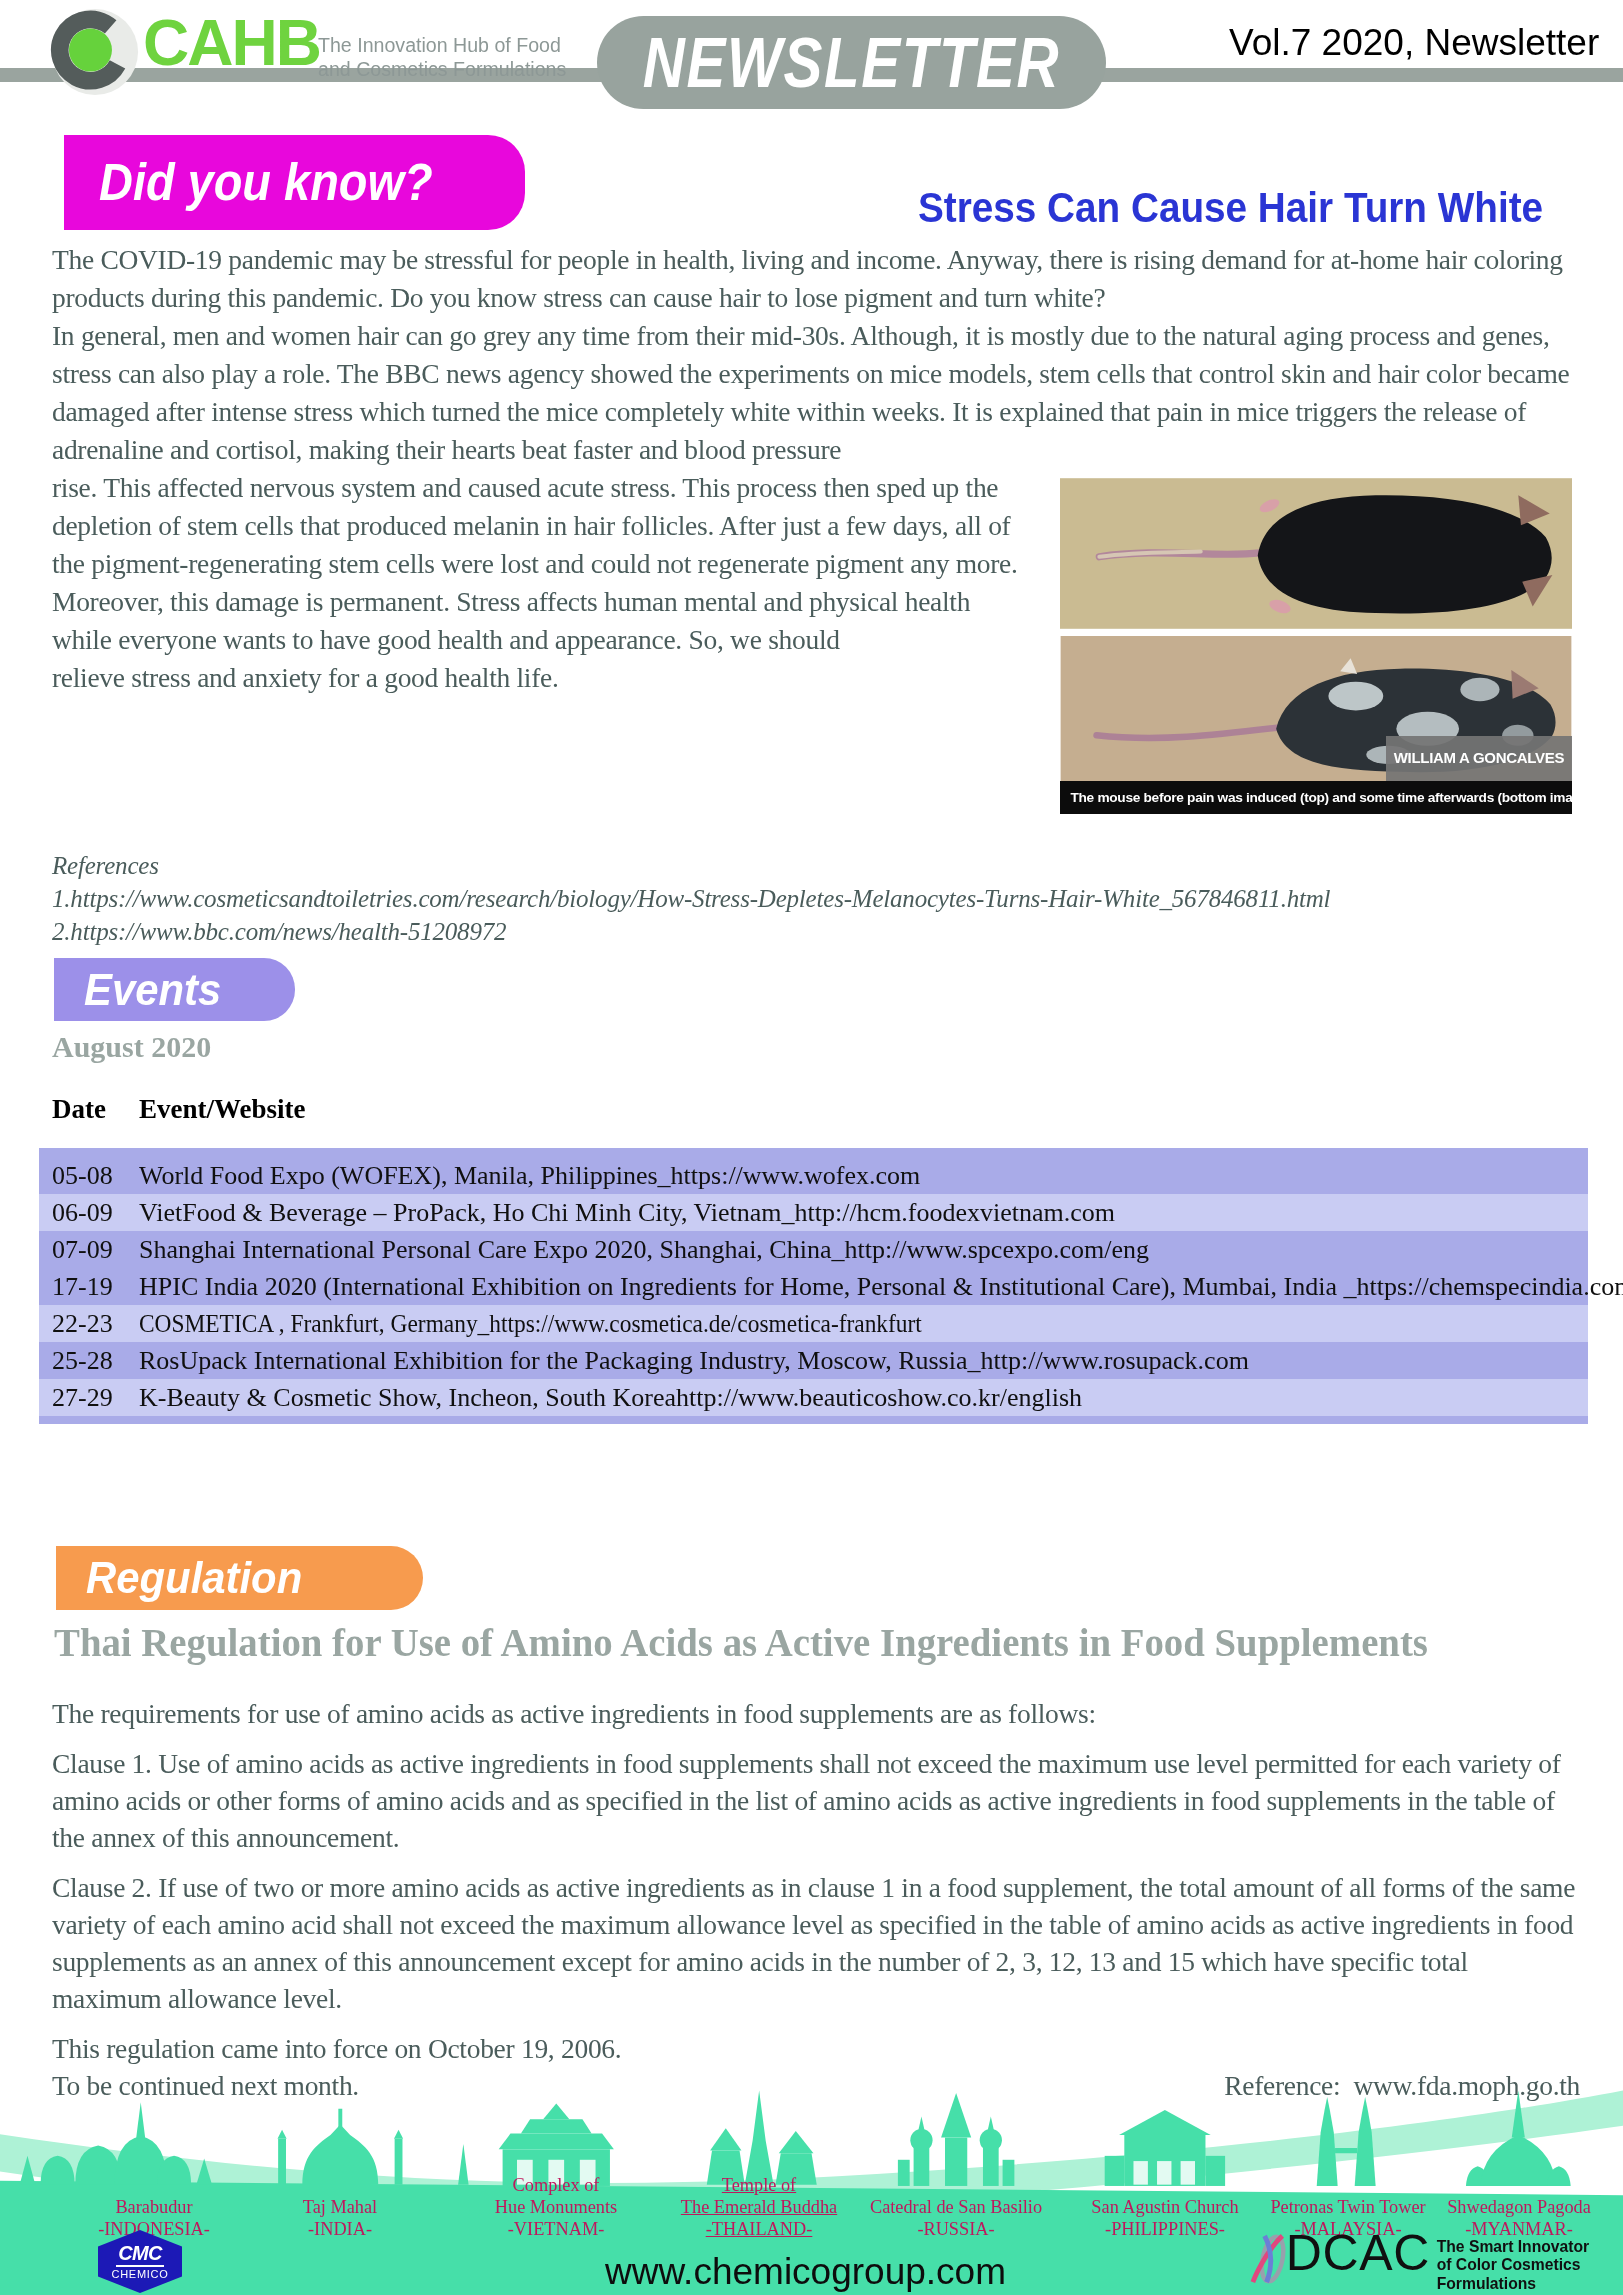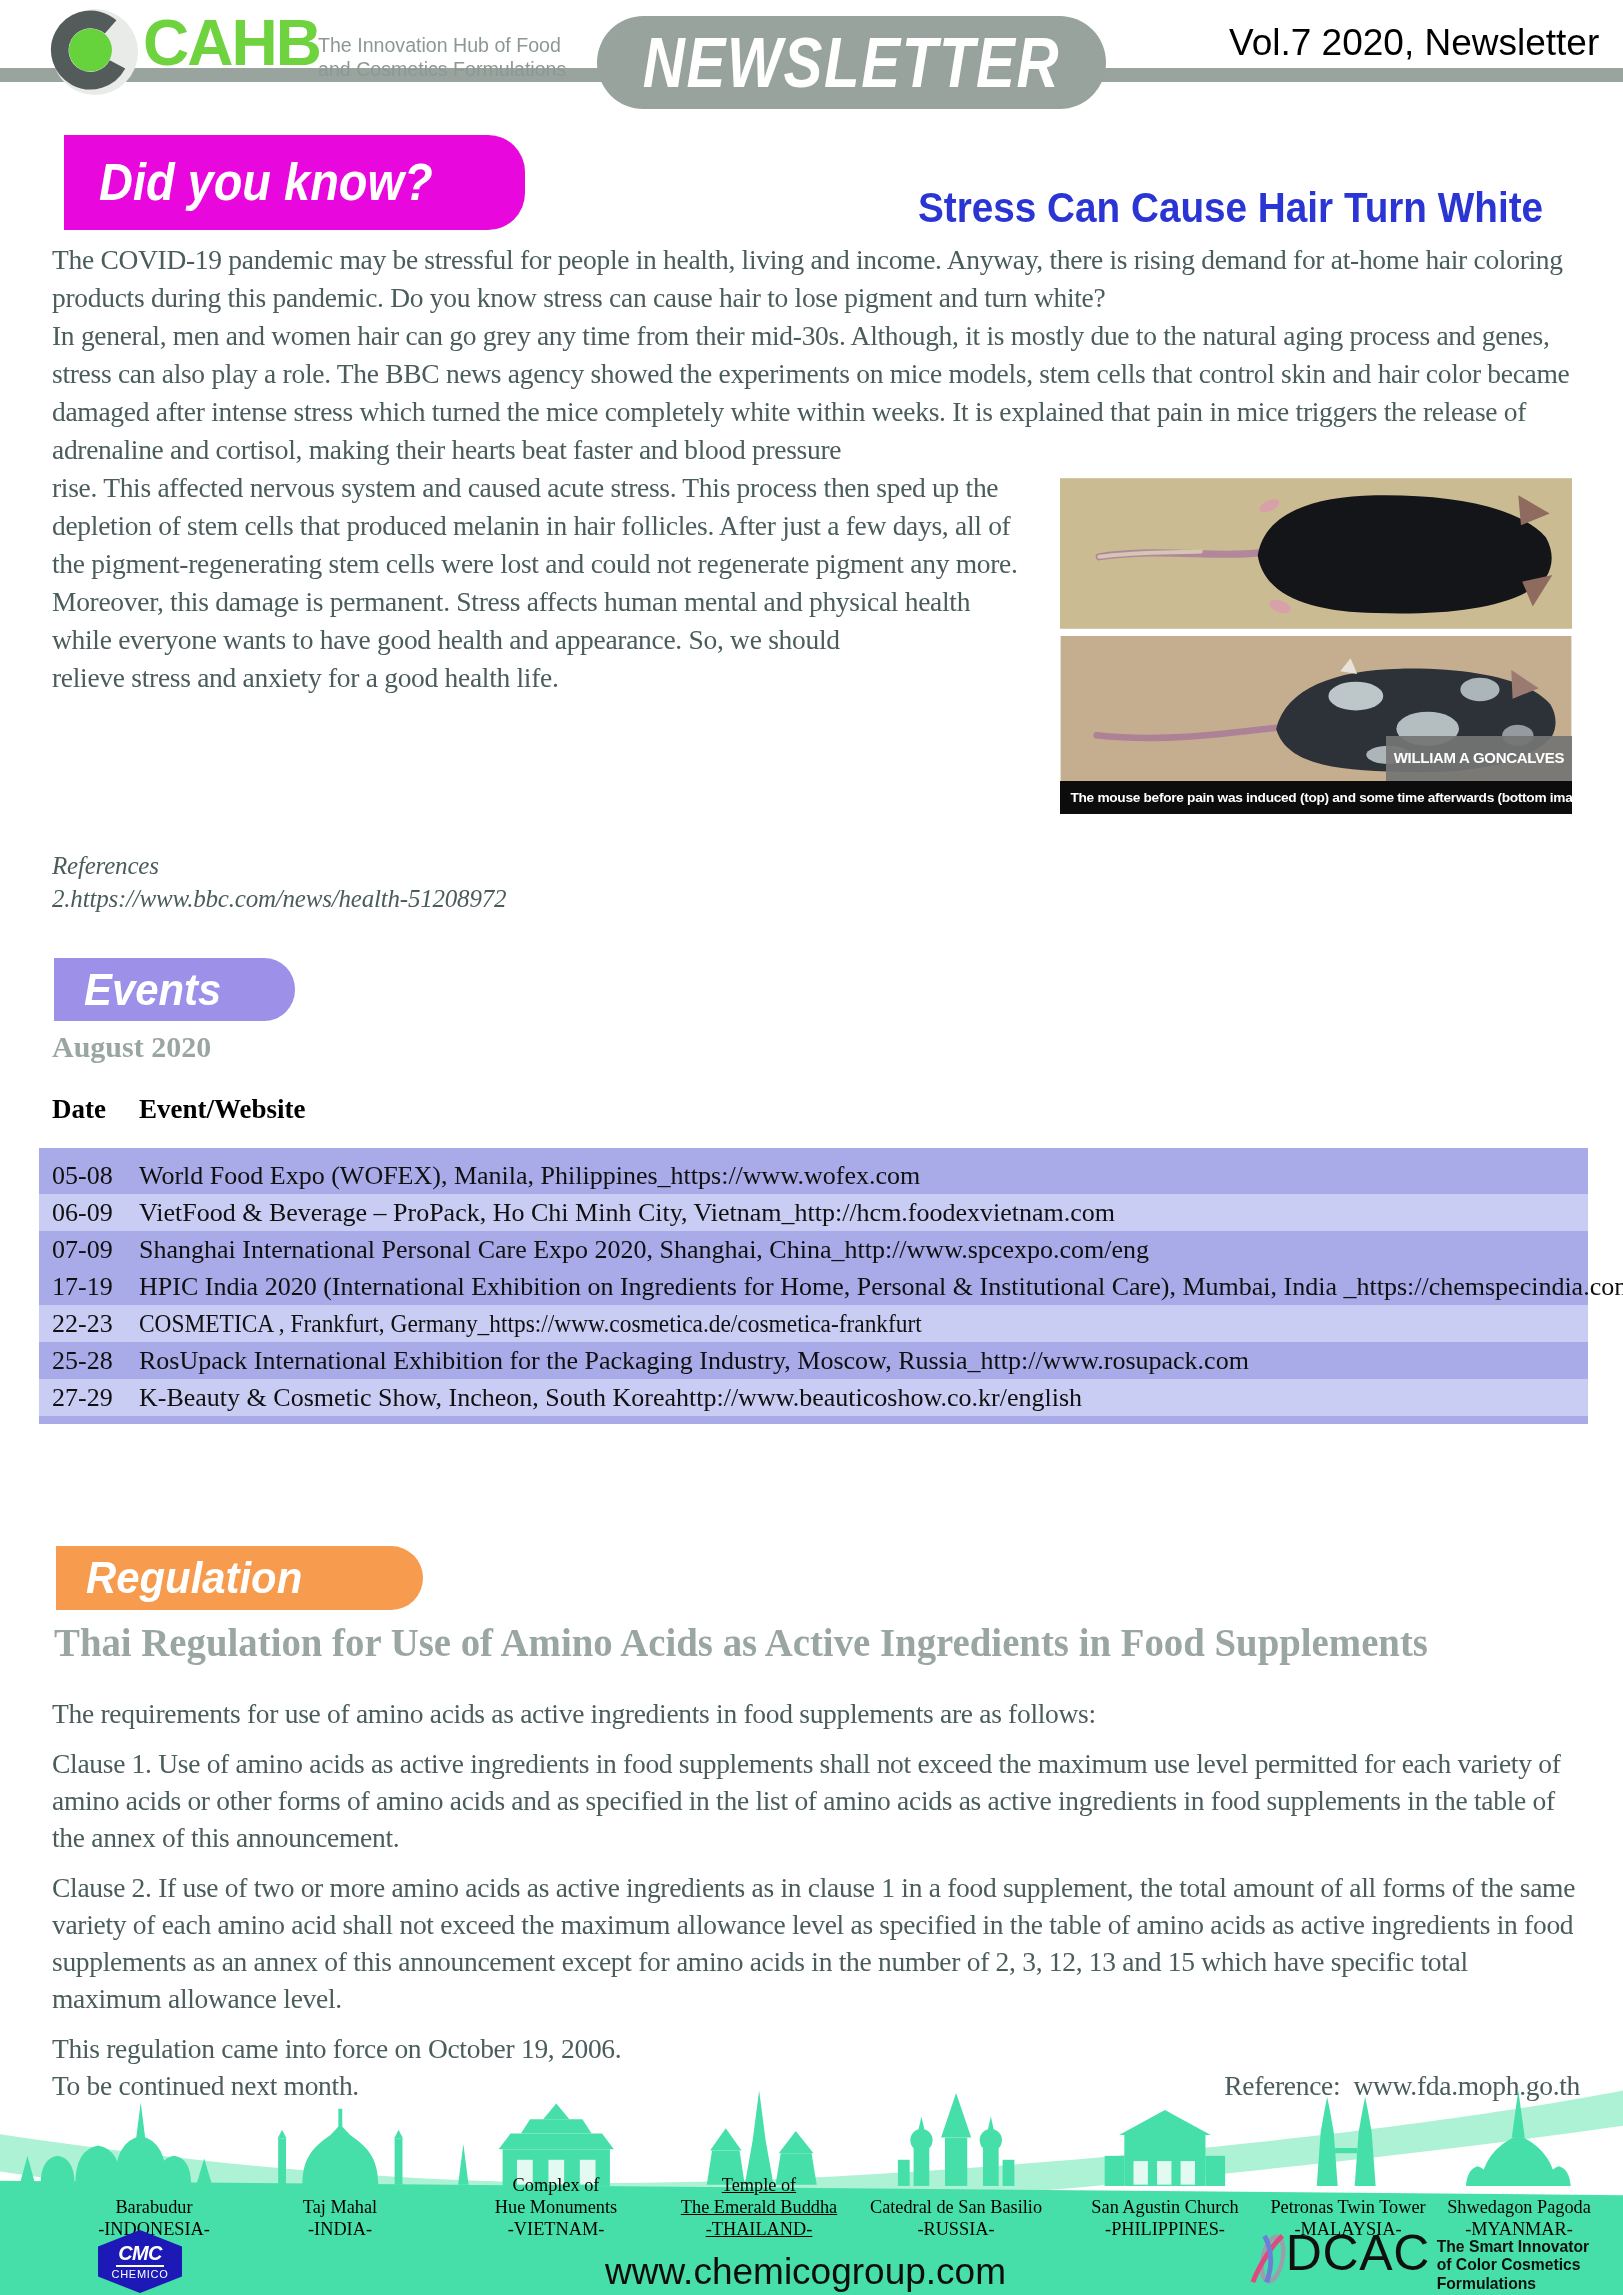--- a/index.html
+++ b/index.html
@@ -79,21 +79,21 @@
   .reg-last{display:flex;justify-content:space-between;align-items:baseline;}
   .reg-ref{white-space:pre;}
 
   
   .footer{position:absolute;left:0;top:2072px;width:1623px;height:224px;}
   .skyline{position:absolute;left:0;top:0;width:1623px;height:224px;}
   .sky-shape{fill:var(--footer-green);}
   .sky-light{fill:var(--footer-green-light);}
   .sky-hole{fill:#ffffff;opacity:.85;}
   .lm{position:absolute;bottom:56px;transform:translateX(-50%);display:flex;flex-direction:column;
-      align-items:center;justify-content:flex-end;color:#000000;font-size:18.3px;line-height:22px;text-align:center;}
+      align-items:center;justify-content:flex-end;color:#be185d;font-size:18.3px;line-height:22px;text-align:center;}
   .lm span{display:block;white-space:nowrap;}
   .lm1{left:118px;margin-left:36px;} .lm2{left:340px;} .lm3{left:556px;} .lm4{left:759px;text-decoration:underline;}
   .lm5{left:956px;} .lm6{left:1165px;} .lm7{left:1348px;} .lm8{left:1519px;}
   .chemico{position:absolute;left:98px;top:158px;width:84px;height:63px;background:var(--chemico-blue);
       clip-path:polygon(50% 0,100% 26%,100% 74%,50% 100%,0 74%,0 26%);display:flex;flex-direction:column;
       align-items:center;justify-content:center;color:#fff;font-family:"Liberation Sans",sans-serif;}
   .cmc{font-style:italic;font-weight:700;font-size:20px;line-height:20px;border-bottom:2.6px solid #fff;
       padding:0 2px 1.3px 2px;letter-spacing:-0.7px;}
   .chemico-label{font-weight:400;font-size:11px;letter-spacing:0.7px;margin-top:1px;}
   .website{position:absolute;left:567px;top:179px;font-family:"Liberation Sans",sans-serif;
@@ -168,20 +168,21 @@
           </svg>
           <div class="credit">WILLIAM A GONCALVES</div>
         </div>
         <div class="capbar">The mouse before pain was induced (top) and some time afterwards (bottom image)</div>
       </div>
       <p>rise. This affected nervous system and caused acute stress. This process then sped up the depletion of stem cells that produced melanin in hair follicles. After just a few days, all of the pigment-regenerating stem cells were lost and could not regenerate pigment any more. Moreover, this damage is permanent. Stress affects human mental and physical health while everyone wants to have good health and appearance. So, we should
 relieve stress and anxiety for a good health life.</p>
     </div>
     <div class="refs">
       <div>References</div>
+      <div>1.https://www.cosmeticsandtoiletries.com/research/biology/How-Stress-Depletes-Melanocytes-Turns-Hair-White_567846811.html</div>
       <div>2.https://www.bbc.com/news/health-51208972</div>
     </div>
   </div>
 
   <div class="events-pill">
     <span>Events</span>
   </div>
   <div class="month">August 2020</div>
   <div class="thead c1">Date</div>
   <div class="thead c2">Event/Website</div>

